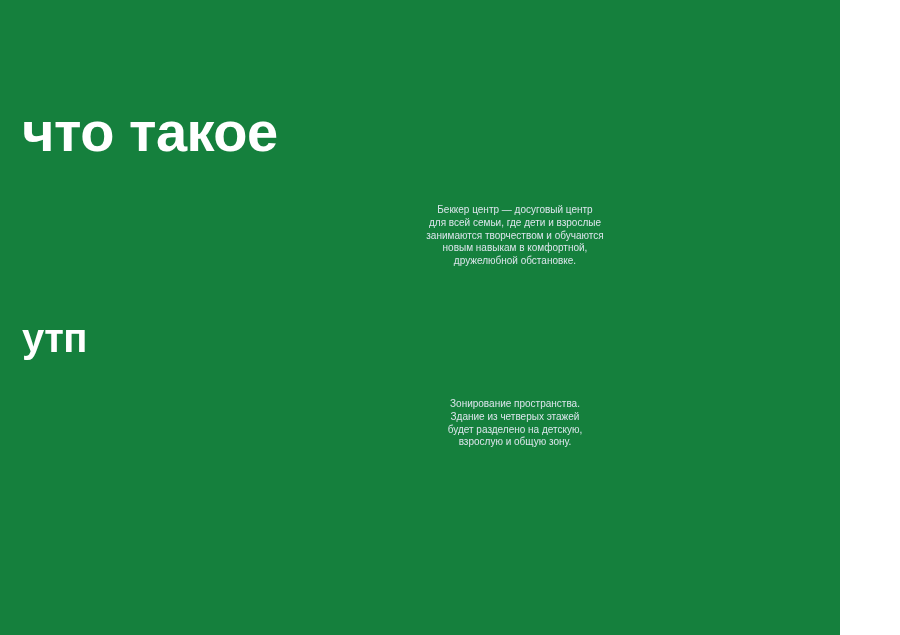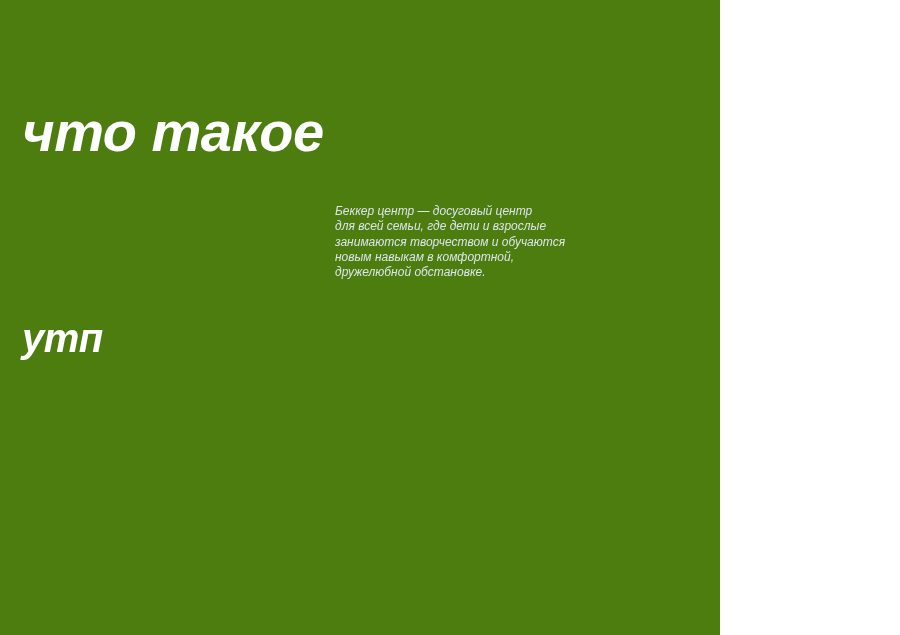--- a/index.html
+++ b/index.html
@@ -8,26 +8,25 @@
   }
   body {
     width: 900px;
     height: 635px;
     background: #ffffff;
     font-family: "Liberation Sans", sans-serif;
     overflow: hidden;
   }
   .slide {
     position: relative;
-    width: 720px;
+    width: 840px;
     height: 635px;
-    background: #4d7c0f;
+    background: #15803d;
     box-sizing: border-box;
     overflow: hidden;
-    font-style: italic;
   }
   .heading {
     position: absolute;
     left: 22px;
     color: #ffffff;
     font-weight: bold;
     letter-spacing: -0.5px;
     line-height: 1;
     white-space: nowrap;
   }
@@ -36,24 +35,25 @@
     font-size: 56px;
   }
   .heading-2 {
     top: 318px;
     font-size: 40px;
   }
   .body-block {
     position: absolute;
     left: 335px;
     color: #dce5ec;
-    font-size: 12px;
+    font-size: 10px;
     line-height: 1.28;
     width: 360px;
     white-space: pre-line;
+    text-align: center;
   }
   .body-1 {
     top: 204px;
   }
   .body-2 {
     top: 398px;
   }
 </style>
 </head>
 <body>
@@ -63,14 +63,18 @@
   <div class="heading heading-1">что такое</div>
 
   <div class="body-block body-1">Беккер центр — досуговый центр
 для всей семьи, где дети и взрослые
 занимаются творчеством и обучаются
 новым навыкам в комфортной,
 дружелюбной обстановке.</div>
 
   <div class="heading heading-2">утп</div>
 
+  <div class="body-block body-2">Зонирование пространства.
+Здание из четверых этажей
+будет разделено на детскую,
+взрослую и общую зону.</div>
 
 </div>
 
 </body></html>

